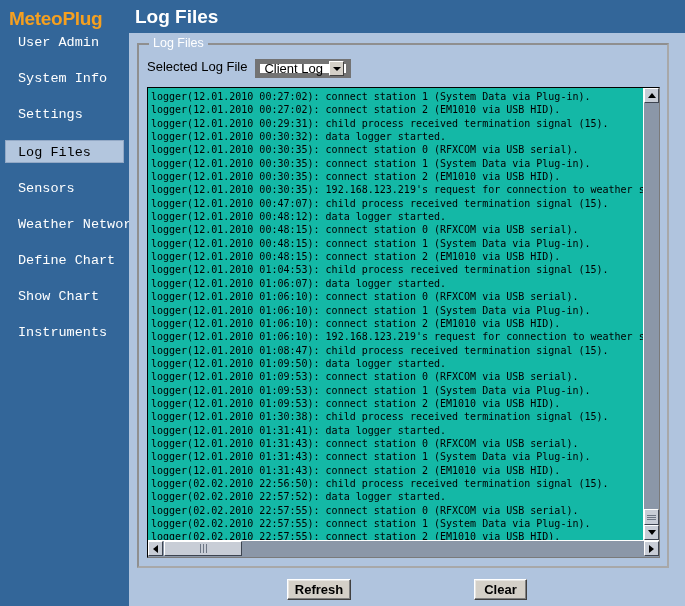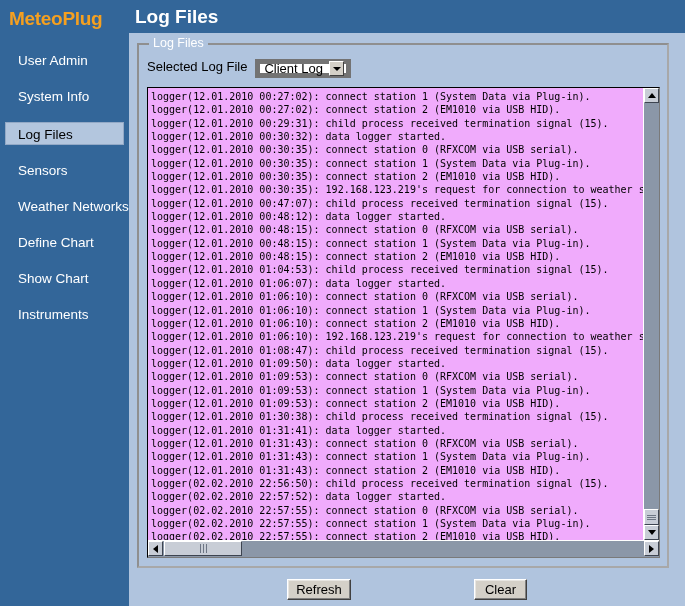--- a/index.html
+++ b/index.html
@@ -26,21 +26,21 @@
   #brand {
     color: #f5a020;
     font-size: 19px;
     font-weight: bold;
     letter-spacing: -0.3px;
     padding: 6px 0 0 9px;
     height: 26px;
     line-height: 26px;
     white-space: nowrap;
   }
-  #nav { margin-top: 18px; }
+  #nav { margin-top: 0; font-family: Liberation Mono, monospace; }
   .nav-item {
     color: #ffffff;
     font-size: 13.5px;
     height: 21px;
     line-height: 21px;
     margin: 0 6px 15px 6px;
     padding-left: 12px;
     white-space: nowrap;
     cursor: default;
   }
@@ -159,21 +159,21 @@
     border-right-color: #7a7a7a;
     border-bottom-color: #7a7a7a;
     box-sizing: border-box;
     overflow: hidden;
   }
   #log-text-clip {
     position: absolute;
     left: 0; top: 0;
     width: 495px; height: 452px;
     overflow: hidden;
-    background: #f0abfc;
+    background: #14b8a6;
   }
   #log-lines {
     padding: 2px 0 0 3px;
     font-family: "DejaVu Sans Mono", "Liberation Mono", monospace;
     font-size: 10px;
     line-height: 13.35px;
     color: #000000;
     white-space: pre;
   }
   .log-line { white-space: pre; }
@@ -293,34 +293,36 @@
     border-right-color: #404040;
     border-bottom-color: #404040;
     box-shadow: inset -1px -1px 0 #808080, inset 1px 1px 0 #e8e6e2;
     color: #000000;
     font-size: 13px;
     line-height: 19px;
     text-align: center;
     box-sizing: border-box;
     cursor: default;
     white-space: nowrap;
+    font-weight: bold;
   }
   #btn-refresh { left: 150px; width: 64px; }
   #btn-clear   { left: 337px; width: 53px; }
 </style>
 </head>
 <body>
 
 <div id="app">
 
   <div id="sidebar">
     <div id="brand">MeteoPlug</div>
     <div id="nav">
         <div class="nav-item">User Admin</div>
         <div class="nav-item">System Info</div>
+        <div class="nav-item">Settings</div>
         <div class="nav-item active">Log Files</div>
         <div class="nav-item">Sensors</div>
         <div class="nav-item">Weather Networks</div>
         <div class="nav-item">Define Chart</div>
         <div class="nav-item">Show Chart</div>
         <div class="nav-item">Instruments</div>
       </div>
   </div>
 
   <div id="header">

